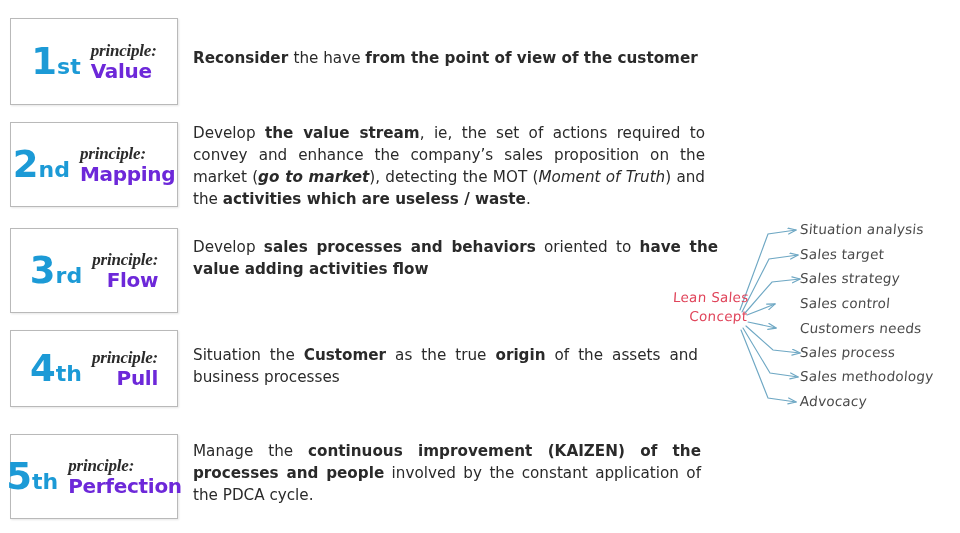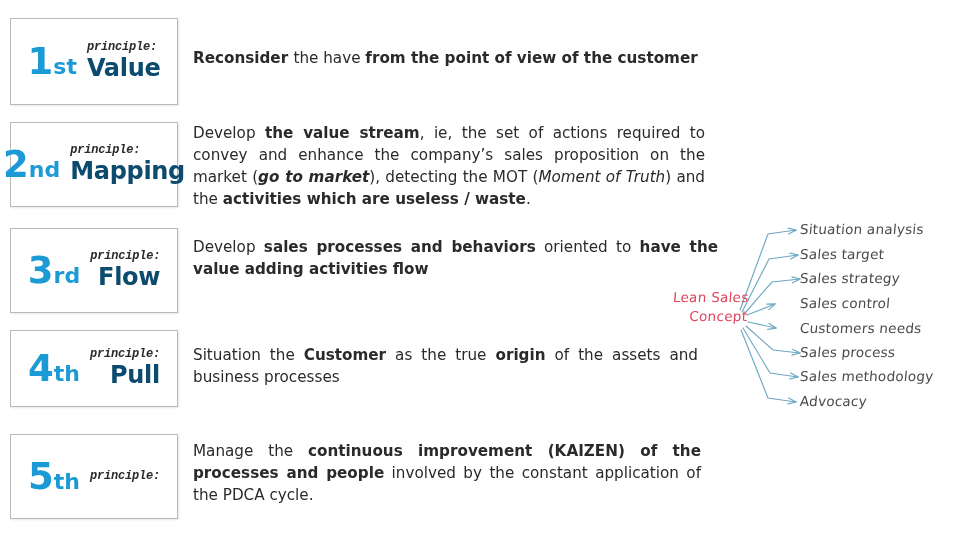--- a/index.html
+++ b/index.html
@@ -53,33 +53,33 @@
     font-size: 22px;
     font-weight: bold;
     margin-left: 1px;
   }
   .plabel {
     line-height: 1.12;
     white-space: nowrap;
   }
   .plabel .word {
     display: block;
-    font-family: Liberation Mono, monospace;
+    font-family: Liberation Serif, serif;
     font-style: italic;
     font-weight: bold;
-    font-size: 12px;
+    font-size: 17px;
     color: #2b2b2b;
     letter-spacing: -0.2px;
   }
   .plabel .name {
     display: block;
     font-family: "DejaVu Sans", sans-serif;
     font-weight: bold;
-    font-size: 24px;
-    color: #0c4a6e;
+    font-size: 20px;
+    color: #6d28d9;
     text-align: right;
     letter-spacing: -0.3px;
   }
   .plabel.name-left .name { text-align: left; }
 
   
   #pbox-1 { top: 18px;  height: 87px; }
   #pbox-2 { top: 122px; height: 85px; }
   #pbox-3 { top: 228px; height: 85px; }
   #pbox-4 { top: 330px; height: 77px; }
@@ -208,20 +208,21 @@
 </div>
 
 <div class="pbox" id="pbox-5">
   <div class="pbox-inner">
     <span class="ordinal">
       <span class="num">5</span>
         <span class="suf">th</span>
     </span>
     <span class="plabel">
       <span class="word">principle:</span>
+      <span class="name">Perfection</span>
     </span>
   </div>
 </div>
 
 <div class="desc" id="desc-1"><b>Reconsider </b><span>the have </span><b>from the point of view of the customer</b></div>
 <div class="desc" id="desc-2"><span>Develop </span><b>the value stream</b><span>, ie, the set of actions required to convey and enhance the company’s sales proposition on the market (</span><span class="bi">go to market</span><span>), detecting the MOT (</span><i>Moment of Truth</i><span>) and the </span><b>activities which are useless / waste</b><span>.</span></div>
 <div class="desc" id="desc-3"><span>Develop </span><b>sales processes and behaviors</b><span> oriented to </span><b>have the value adding activities  flow</b></div>
 <div class="desc" id="desc-4"><span>Situation the </span><b>Customer</b><span> as the true </span><b>origin</b><span> of the assets and business processes</span></div>
 <div class="desc" id="desc-5"><span>Manage the </span><b>continuous improvement (KAIZEN) of the processes and people</b><span> involved by the constant application of the PDCA cycle.</span></div>
 

